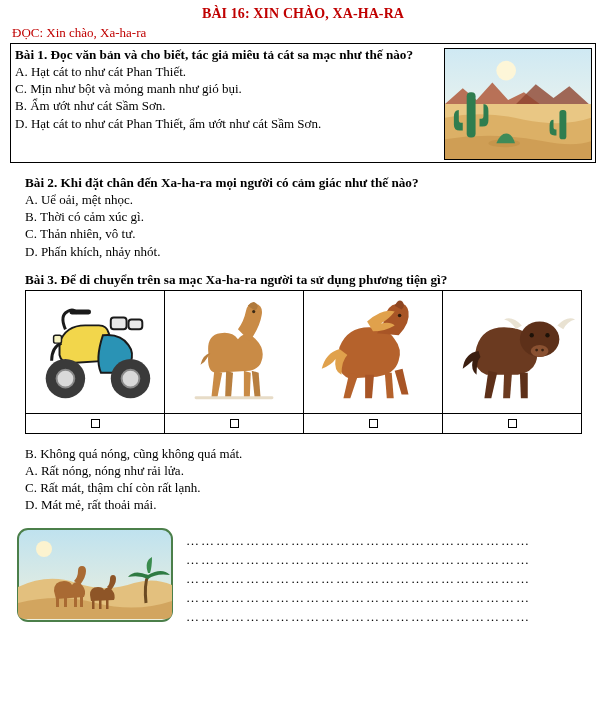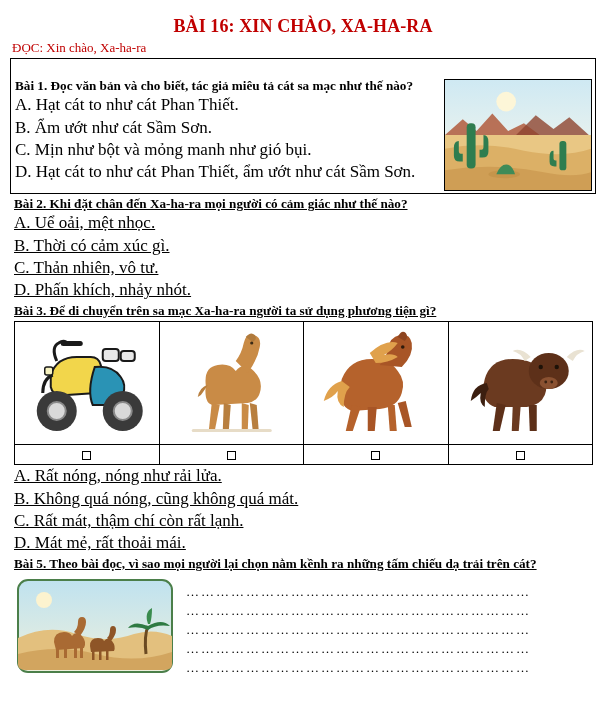--- a/index.html
+++ b/index.html
@@ -17,49 +17,49 @@
   }
   .page {
     width: 606px;
     height: 727px;
     padding: 4px 10px 0 10px;
     position: relative;
   }
   .doc-title {
     text-align: center;
     font-weight: bold;
-    font-size: 18px;
+    font-size: 14px;
     color: #c00000;
     letter-spacing: 0.1px;
-    margin: 12px 0 3px 0;
+    margin: 2px 0 3px 0;
   }
   .section-label {
     font-weight: normal;
     font-size: 13px;
     color: #c00000;
     margin: 0 0 2px 2px;
   }
-  .q-block { margin: 0; text-decoration: underline; }
+  .q-block { margin: 11px; }
   .q-head {
     font-weight: bold;
     font-size: 13.2px;
     line-height: 1.30;
     margin: 0;
   }
   .q-opt {
-    font-size: 17px;
+    font-size: 13px;
     line-height: 1.32;
     margin: 0;
   }
   
   .box1 {
     border: 1px solid #000;
     display: flex;
     align-items: flex-start;
-    padding: 18px 3px 2px 4px;
+    padding: 2px 3px 2px 4px;
     margin-bottom: 1px;
   }
   .box1-text { flex: 1 1 auto; padding-right: 4px; }
   .box1-img {
     flex: 0 0 auto;
     width: 148px;
     height: 112px;
     border: 1px solid #000;
     margin-top: 2px;
     overflow: hidden;
@@ -120,22 +120,22 @@
 
 <div class="page">
 
   <div class="doc-title">BÀI 16: XIN CHÀO, XA-HA-RA</div>
   <div class="section-label">ĐỌC: Xin chào, Xa-ha-ra</div>
 
   <div class="box1">
     <div class="box1-text">
       <div class="q-head">Bài 1. Đọc văn bản và cho biết, tác giả miêu tả cát sa mạc như thế nào?</div>
       <div class="q-opt">A. Hạt cát to như cát Phan Thiết.</div>
+      <div class="q-opt">C. Mịn như bột và mỏng manh như gió bụi.</div>
       <div class="q-opt">B. Ẩm ướt như cát Sầm Sơn.</div>
-      <div class="q-opt">C. Mịn như bột và mỏng manh như gió bụi.</div>
       <div class="q-opt">D. Hạt cát to như cát Phan Thiết, ẩm ướt như cát Sầm Sơn.</div>
     </div>
     <div class="box1-img">
       <svg viewBox="0 0 148 112" width="146" height="110" preserveAspectRatio="none">
         <defs>
           <linearGradient id="sky1" x1="0" y1="0" x2="0" y2="1">
             <stop offset="0%" stop-color="#cfe9f3"></stop>
             <stop offset="60%" stop-color="#e9f2ee"></stop>
             <stop offset="100%" stop-color="#f3e2c0"></stop>
           </linearGradient>
@@ -247,29 +247,26 @@
         <td class="chk-cell"><span class="chkbox"></span></td>
         <td class="chk-cell"><span class="chkbox"></span></td>
         <td class="chk-cell"><span class="chkbox"></span></td>
         <td class="chk-cell"><span class="chkbox"></span></td>
       </tr>
     </tbody>
       </table>
   </div>
 
   <div class="q-block plain-block">
+    <div class="q-opt">B. Không quá nóng, cũng không quá mát.</div>
     <div class="q-opt">A. Rất nóng, nóng như rải lửa.</div>
-    <div class="q-opt">B. Không quá nóng, cũng không quá mát.</div>
     <div class="q-opt">C. Rất mát, thậm chí còn rất lạnh.</div>
     <div class="q-opt">D. Mát mẻ, rất thoải mái.</div>
   </div>
 
-  <div class="q-block plain-block">
-    <div class="q-head">Bài 5. Theo bài đọc, vì sao mọi người lại chọn nằm kềnh ra những tấm chiếu dạ trải trên cát?</div>
-  </div>
   <div class="ans-area">
     <div class="ans-img">
       <svg viewBox="0 0 162 100" width="162" height="100" preserveAspectRatio="none">
         <defs>
           <linearGradient id="sky2" x1="0" y1="0" x2="0" y2="1">
             <stop offset="0%" stop-color="#bfe2ef"></stop>
             <stop offset="100%" stop-color="#eef0dd"></stop>
           </linearGradient>
         </defs>
         <rect x="4" y="4" width="154" height="92" rx="10" fill="url(#sky2)" stroke="#4b7f4a" stroke-width="2"></rect>

